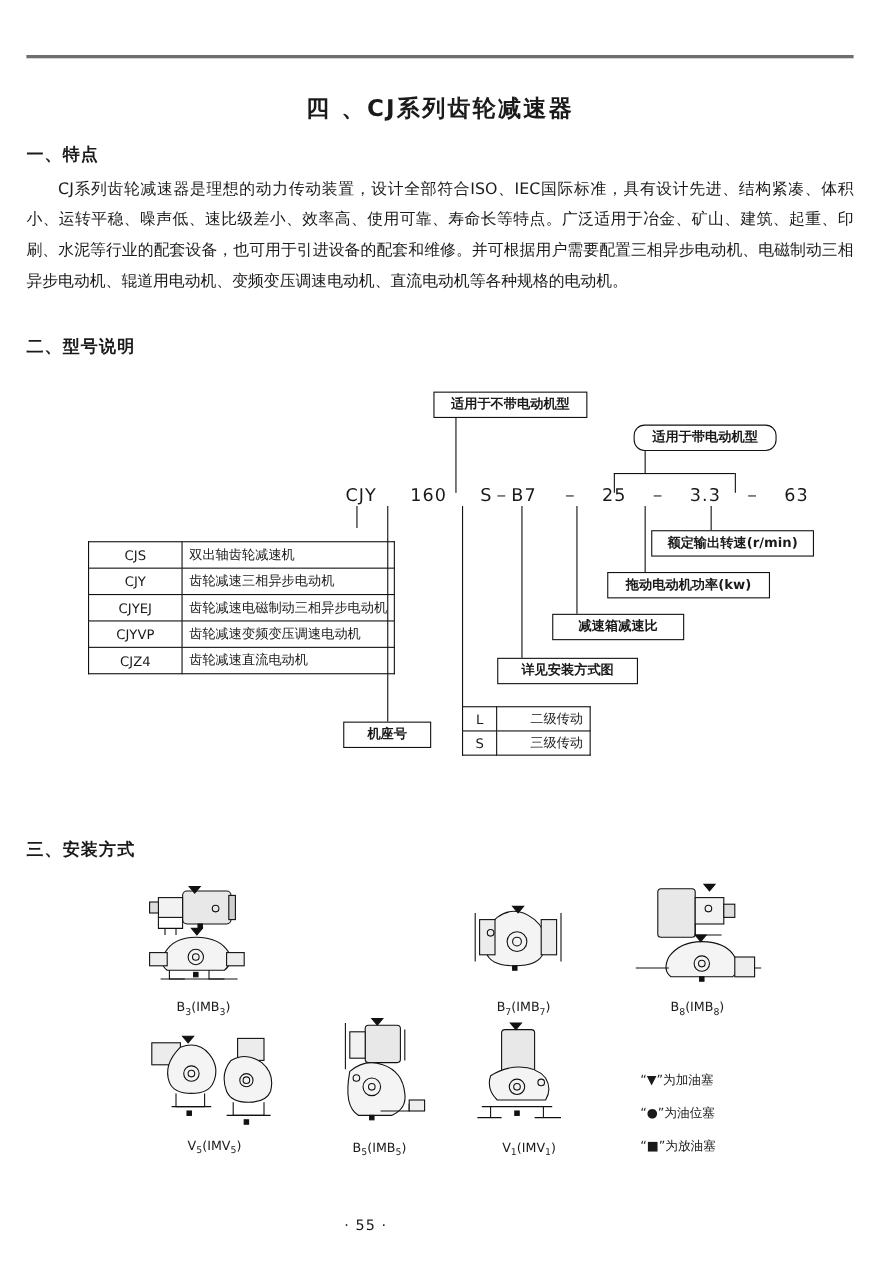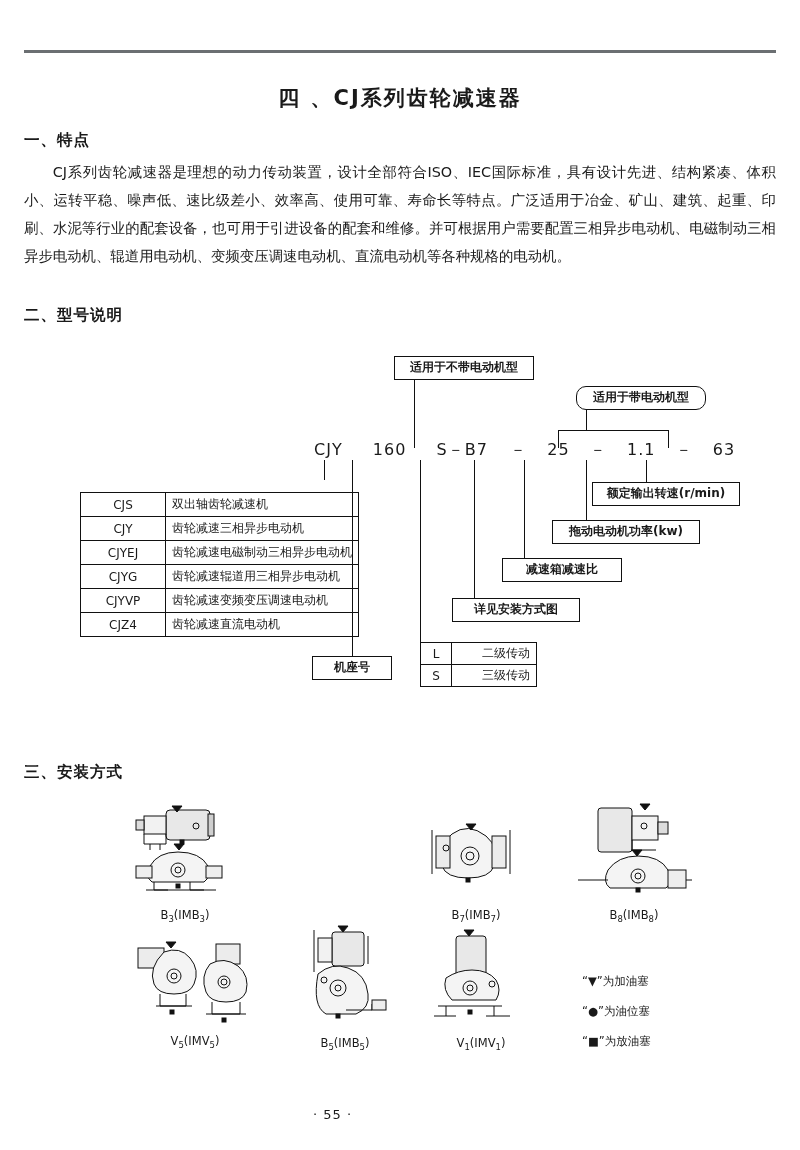--- a/index.html
+++ b/index.html
@@ -202,21 +202,21 @@
       <span>160</span>
       <span style="width:18px;"></span>
       <span>S－B7</span>
       <span style="width:10px;"></span>
       <span>－</span>
       <span style="width:8px;"></span>
       <span>25</span>
       <span style="width:8px;"></span>
       <span>－</span>
       <span style="width:8px;"></span>
-      <span>1.1</span>
+      <span>3.3</span>
       <span style="width:8px;"></span>
       <span>－</span>
       <span style="width:8px;"></span>
       <span>63</span>
     </div>
 
     <div class="box" style="left:568px; top:152px; width:148px; height:24px;">额定输出转速(r/min)</div>
     <div class="line-v" style="left:622px; top:130px; height:22px;"></div>
 
     <div class="box" style="left:528px; top:190px; width:148px; height:24px;">拖动电动机功率(kw)</div>
@@ -251,24 +251,20 @@
         <td class="c1">CJS</td>
         <td class="c2">双出轴齿轮减速机</td>
       </tr>
       <tr>
         <td class="c1">CJY</td>
         <td class="c2">齿轮减速三相异步电动机</td>
       </tr>
       <tr>
         <td class="c1">CJYEJ</td>
         <td class="c2">齿轮减速电磁制动三相异步电动机</td>
-      </tr>
-      <tr>
-        <td class="c1">CJYG</td>
-        <td class="c2">齿轮减速辊道用三相异步电动机</td>
       </tr>
       <tr>
         <td class="c1">CJYVP</td>
         <td class="c2">齿轮减速变频变压调速电动机</td>
       </tr>
       <tr>
         <td class="c1">CJZ4</td>
         <td class="c2">齿轮减速直流电动机</td>
       </tr>
     </tbody>

